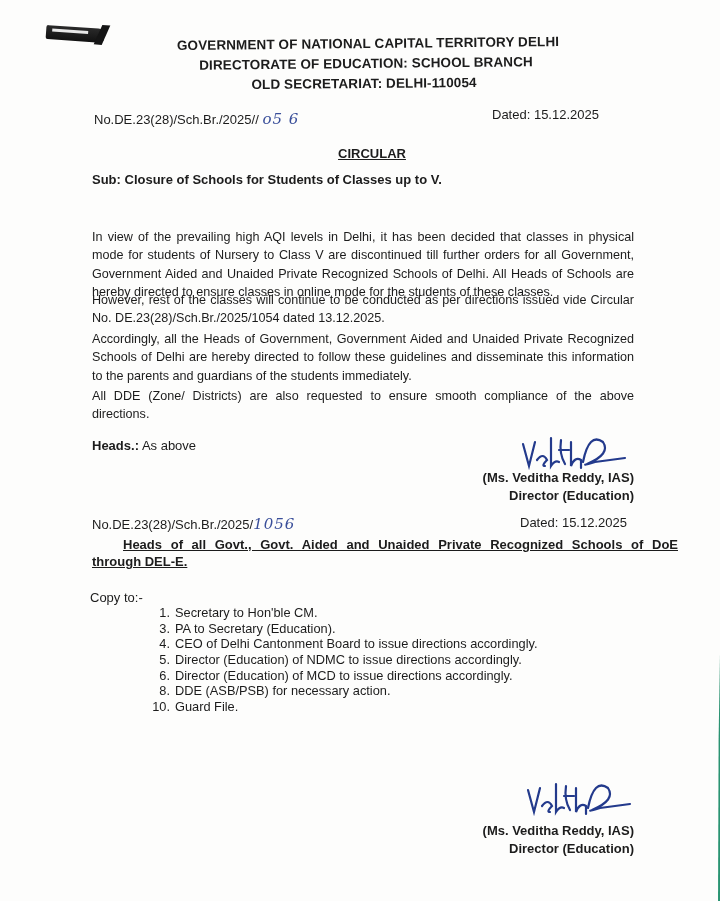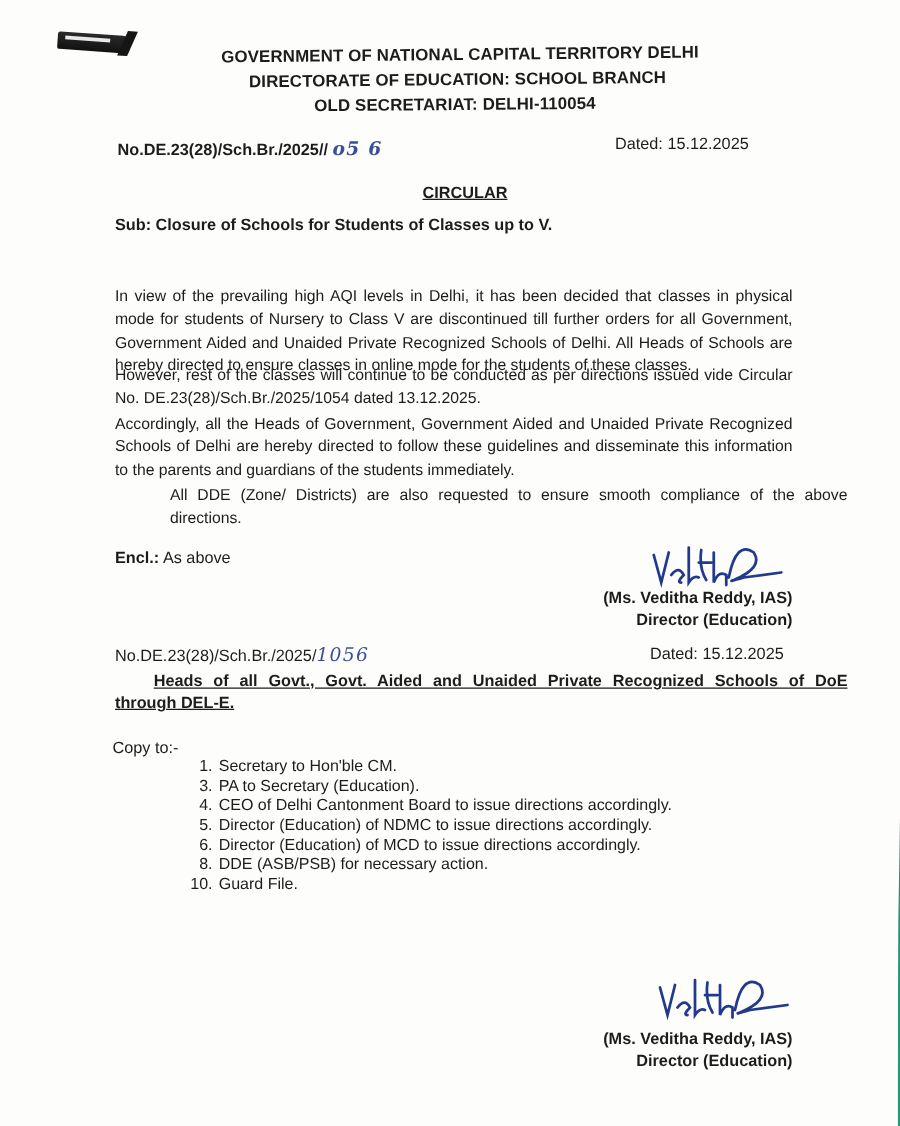--- a/index.html
+++ b/index.html
@@ -21,32 +21,32 @@
     }
     .clip-icon::after {
       content: ""; position: absolute; right: -2px; top: -4px; width: 8px; height: 20px; background: #151515;
       transform: skewX(-20deg);
     }
     .header { position: absolute; left: 0; width: 720px; text-align: center; font-weight: bold; font-size: 13.5px; letter-spacing: 0.1px; }
     .h1 { top: 36px; left: 4px; transform: rotate(-0.6deg); }
     .h2 { top: 56px; left: 2px; transform: rotate(-0.6deg); }
     .h3 { top: 76px; left: 0px; transform: rotate(-0.5deg); }
 
-    .refline { position: absolute; left: 90px; font-size: 13px; font-weight: bold; }
+    .refline { position: absolute; left: 90px; font-size: 13px; }
     .ref-hand { font-family: "DejaVu Serif", serif; font-style: italic; color: #3a4f9a; font-size: 15px; letter-spacing: 1px; }
     .dated { position: absolute; font-size: 13px; }
 
     .circular-title { position: absolute; top: 146px; left: 0; width: 720px; text-align: center; font-weight: bold; font-size: 13px; text-decoration: underline; padding-left: 8px; }
     .subject { position: absolute; top: 172px; left: 88px; font-weight: bold; font-size: 13px; }
 
     .para { position: absolute; left: 88px; width: 542px; font-size: 12.6px; line-height: 18.4px; text-align: justify; }
     .p1 { top: 194px; margin-top: 34px; }
     .p2 { top: 291px; }
     .p3 { top: 330px; }
-    .p4 { top: 387px; margin-left: 44px; }
+    .p4 { top: 387px; }
 
     .encl { position: absolute; top: 438px; left: 88px; font-size: 13px; }
     .encl b { font-weight: bold; }
 
     .sig {
       position: absolute; font-family: "DejaVu Serif", serif; font-style: italic; color: #233a8c;
       font-size: 22px; font-weight: bold;
     }
     .sig svg { position: absolute; left: 0; top: 0; overflow: visible; }
     .signame { position: absolute; font-size: 13px; text-align: right; font-weight: bold; }
@@ -86,21 +86,21 @@
 
   <div class="circular-title">CIRCULAR</div>
   <div class="subject">Sub: Closure of Schools for Students of Classes up to V.</div>
 
   <div class="para p1">In view of the prevailing high AQI levels in Delhi, it has been decided that classes in physical mode for students of Nursery to Class V are discontinued till further orders for all Government, Government Aided and Unaided Private Recognized Schools of Delhi. All Heads of Schools are hereby directed to ensure classes in online mode for the students of these classes.</div>
   <div class="para p2">However, rest of the classes will continue to be conducted as per directions issued vide Circular No. DE.23(28)/Sch.Br./2025/1054 dated 13.12.2025.</div>
   <div class="para p3">Accordingly, all the Heads of Government, Government Aided and Unaided Private Recognized Schools of Delhi are hereby directed to follow these guidelines and disseminate this information to the parents and guardians of the students immediately.</div>
   <div class="para p4">All DDE (Zone/ Districts) are also requested to ensure smooth compliance of the above directions.</div>
 
   <div class="encl">
-    <b>Encl.:</b>
+    <b>Heads.:</b>
     <span>As above</span>
   </div>
 
   <div class="sig" style="left:517px; top:432px; width:110px; height:40px;">
     <svg width="110" height="40">
       <path d="M2 12 L8 34 L14 10 M16 28 q6 -8 10 0 q-6 6 -2 6 M30 6 L30 34 q4 -6 8 -4 M40 8 q-2 14 4 24 M38 18 l10 0 M50 10 L50 34 q4 -10 10 -6 l0 8 M62 30 q6 -30 20 -20 q8 12 -16 22 q-6 2 8 -2 l30 -4" fill="none" stroke="#233a8c" stroke-width="2.2" stroke-linecap="round"></path>
     </svg>
   </div>
   <div class="signame" style="top:470px; left:440px; width:190px;">(Ms. Veditha Reddy, IAS)</div>
   <div class="signame" style="top:488px; left:440px; width:190px;">Director (Education)</div>

